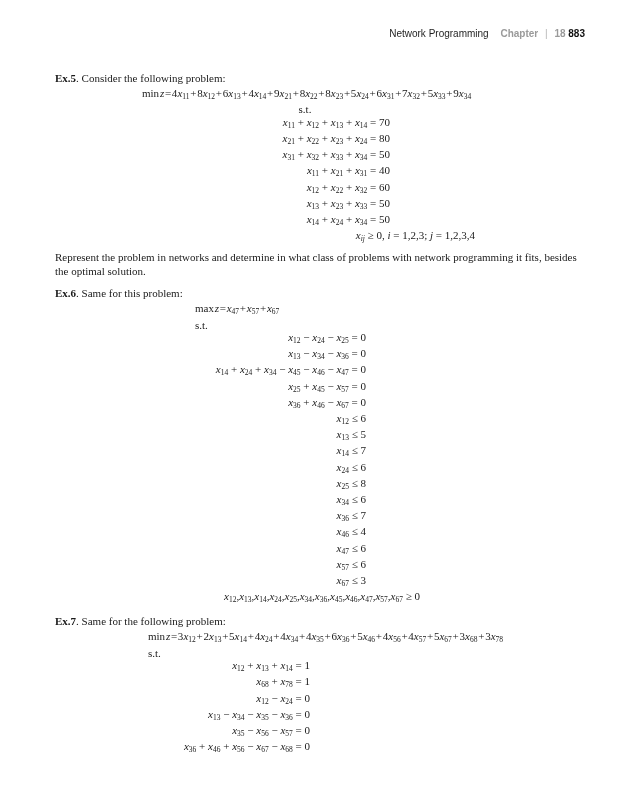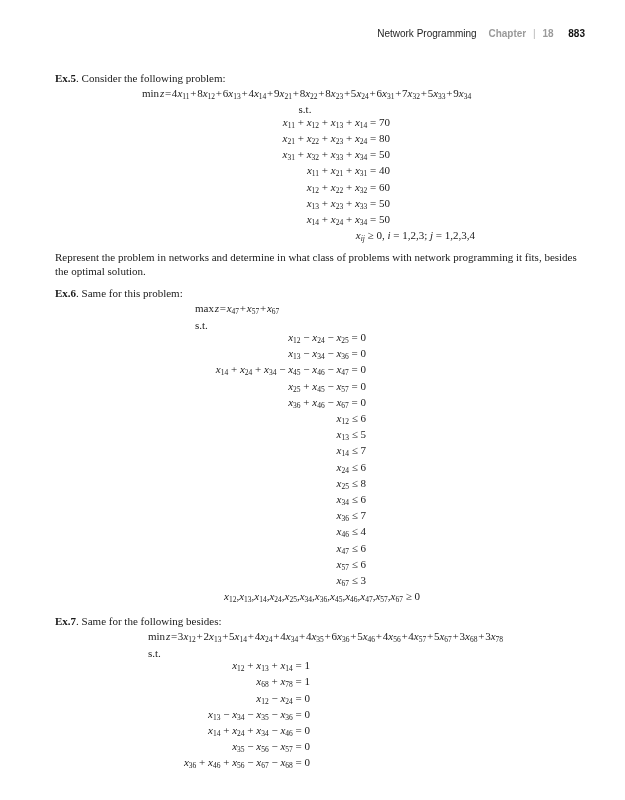--- a/index.html
+++ b/index.html
@@ -4,21 +4,21 @@
 <style>
   html,body{margin:0;padding:0;background:#ffffff;}
   .page{position:relative;width:625px;height:800px;background:#ffffff;overflow:hidden;
         font-family:"Liberation Serif", serif;color:#1a1a1a;}
   .running-header{position:absolute;top:28px;right:40px;
         font-family:"Liberation Sans", sans-serif;font-size:10px;white-space:nowrap;}
   .rh-title{color:#1f1f1f;}
   .rh-chapter{color:#9a9a9a;font-weight:bold;margin-left:9px;}
   .rh-sep{color:#b5b5b5;margin:0 4px;font-weight:normal;}
   .rh-num{color:#9a9a9a;font-weight:bold;}
-  .rh-page{color:#111111;font-weight:bold;margin-left:12px;}
+  .rh-page{color:#111111;font-weight:bold;}
   .content{padding:72px 40px 0 55px;font-size:11px;}
   .exhead{margin:0 0 2px 0;line-height:13px;}
   .exhead .exlabel{font-weight:bold;}
   .para{margin:6px 0 0 0;line-height:13.5px;}
   .mathblock{font-size:11px;}
   .mline{line-height:12.2px;white-space:nowrap;}
   .mline i{font-style:italic;}
   .mline sub{font-size:7.5px;vertical-align:-2px;}
   .obj{word-spacing:-2px;margin:2px 0 0 0;}
   .st{line-height:12.5px;}
@@ -90,29 +90,28 @@
         <div class="mline"><i>x</i><sub>36</sub> ≤ 7</div>
         <div class="mline"><i>x</i><sub>46</sub> ≤ 4</div>
         <div class="mline"><i>x</i><sub>47</sub> ≤ 6</div>
         <div class="mline"><i>x</i><sub>57</sub> ≤ 6</div>
         <div class="mline"><i>x</i><sub>67</sub> ≤ 3</div>
       </div>
       <div class="mline note"><i>x</i><sub>12</sub>,<i>x</i><sub>13</sub>,<i>x</i><sub>14</sub>,<i>x</i><sub>24</sub>,<i>x</i><sub>25</sub>,<i>x</i><sub>34</sub>,<i>x</i><sub>36</sub>,<i>x</i><sub>45</sub>,<i>x</i><sub>46</sub>,<i>x</i><sub>47</sub>,<i>x</i><sub>57</sub>,<i>x</i><sub>67</sub> ≥ 0</div>
     </div>
 
     <div class="ex7 mathblock">
-      <p class="exhead"><span class="exlabel">Ex.7</span><span>. Same for the following besides:</span></p>
+      <p class="exhead"><span class="exlabel">Ex.7</span><span>. Same for the following problem:</span></p>
       <div class="mline obj">min <i>z</i> = 3<i>x</i><sub>12</sub> + 2<i>x</i><sub>13</sub> + 5<i>x</i><sub>14</sub> + 4<i>x</i><sub>24</sub> + 4<i>x</i><sub>34</sub> + 4<i>x</i><sub>35</sub> + 6<i>x</i><sub>36</sub> + 5<i>x</i><sub>46</sub> + 4<i>x</i><sub>56</sub> + 4<i>x</i><sub>57</sub> + 5<i>x</i><sub>67</sub> + 3<i>x</i><sub>68</sub> + 3<i>x</i><sub>78</sub></div>
       <div class="mline st">s.t.</div>
       <div class="eqs">
         <div class="mline"><i>x</i><sub>12</sub> + <i>x</i><sub>13</sub> + <i>x</i><sub>14</sub> = 1</div>
         <div class="mline"><i>x</i><sub>68</sub> + <i>x</i><sub>78</sub> = 1</div>
         <div class="mline"><i>x</i><sub>12</sub> − <i>x</i><sub>24</sub> = 0</div>
         <div class="mline"><i>x</i><sub>13</sub> − <i>x</i><sub>34</sub> − <i>x</i><sub>35</sub> − <i>x</i><sub>36</sub> = 0</div>
-        <div class="mline"><i>x</i><sub>14</sub> + <i>x</i><sub>24</sub> + <i>x</i><sub>34</sub> − <i>x</i><sub>46</sub> = 0</div>
         <div class="mline"><i>x</i><sub>35</sub> − <i>x</i><sub>56</sub> − <i>x</i><sub>57</sub> = 0</div>
         <div class="mline"><i>x</i><sub>36</sub> + <i>x</i><sub>46</sub> + <i>x</i><sub>56</sub> − <i>x</i><sub>67</sub> − <i>x</i><sub>68</sub> = 0</div>
 
       </div>
 
     </div>
 
   </div>
 </div>
 

